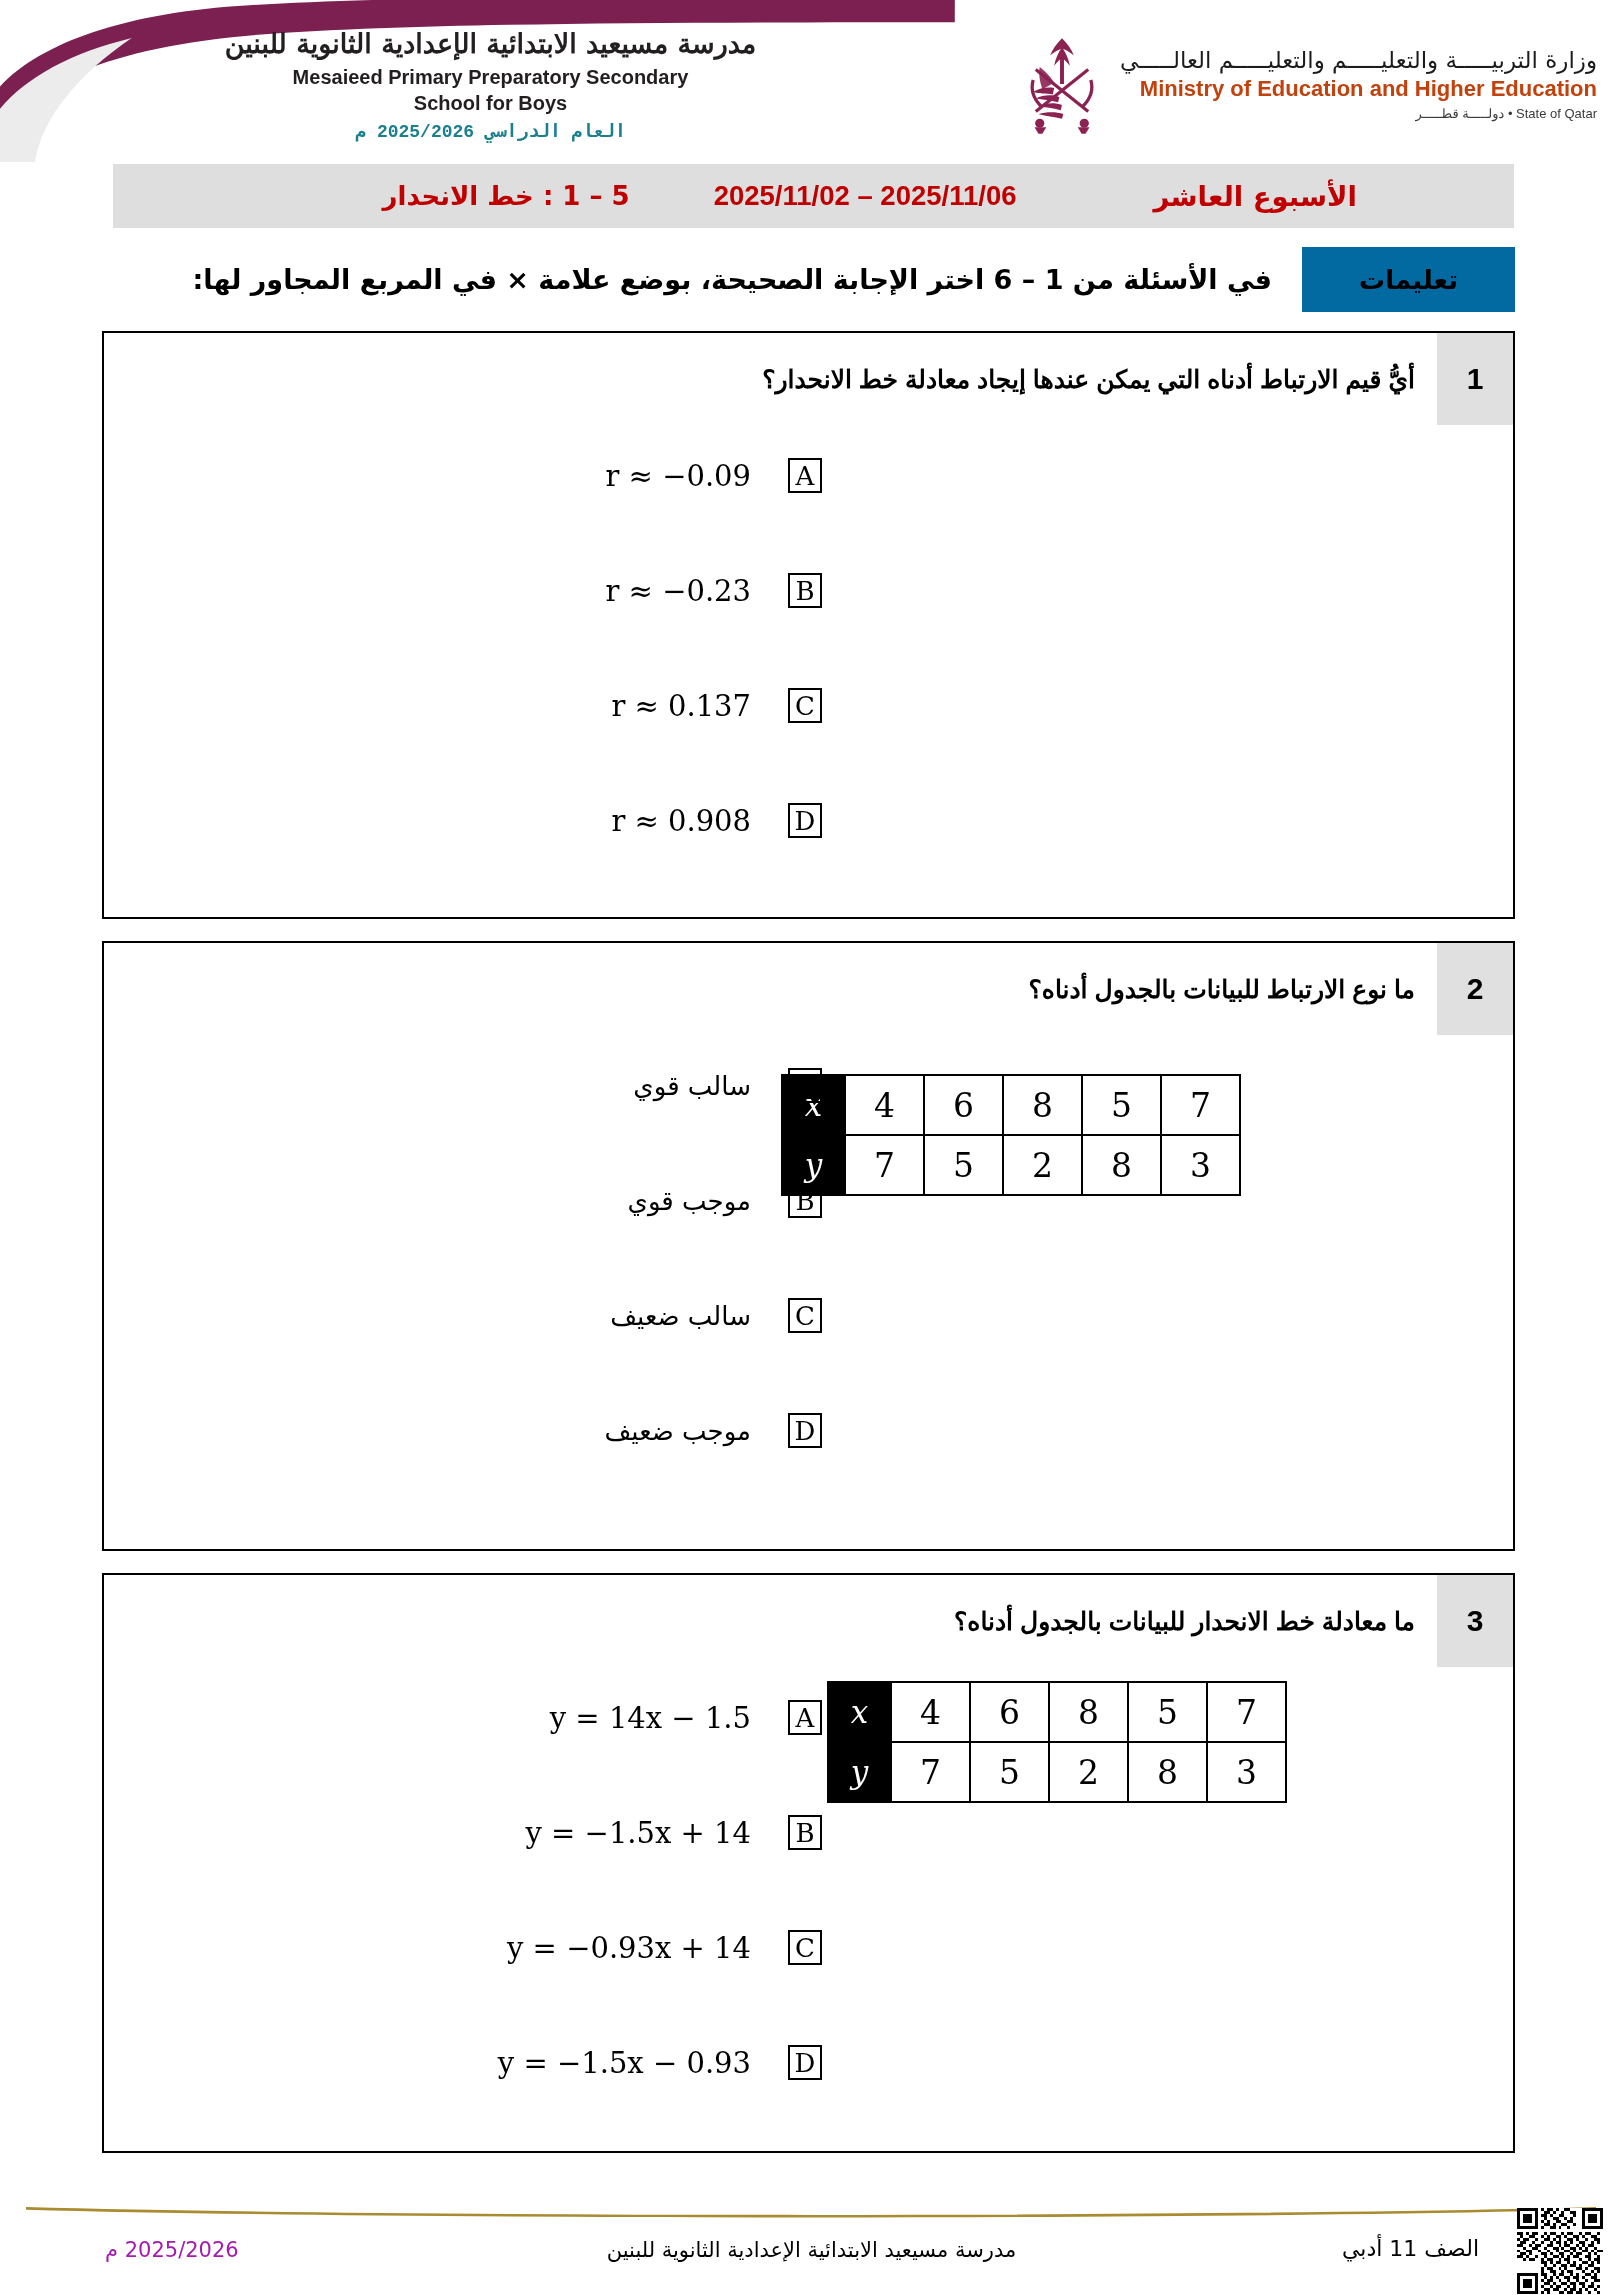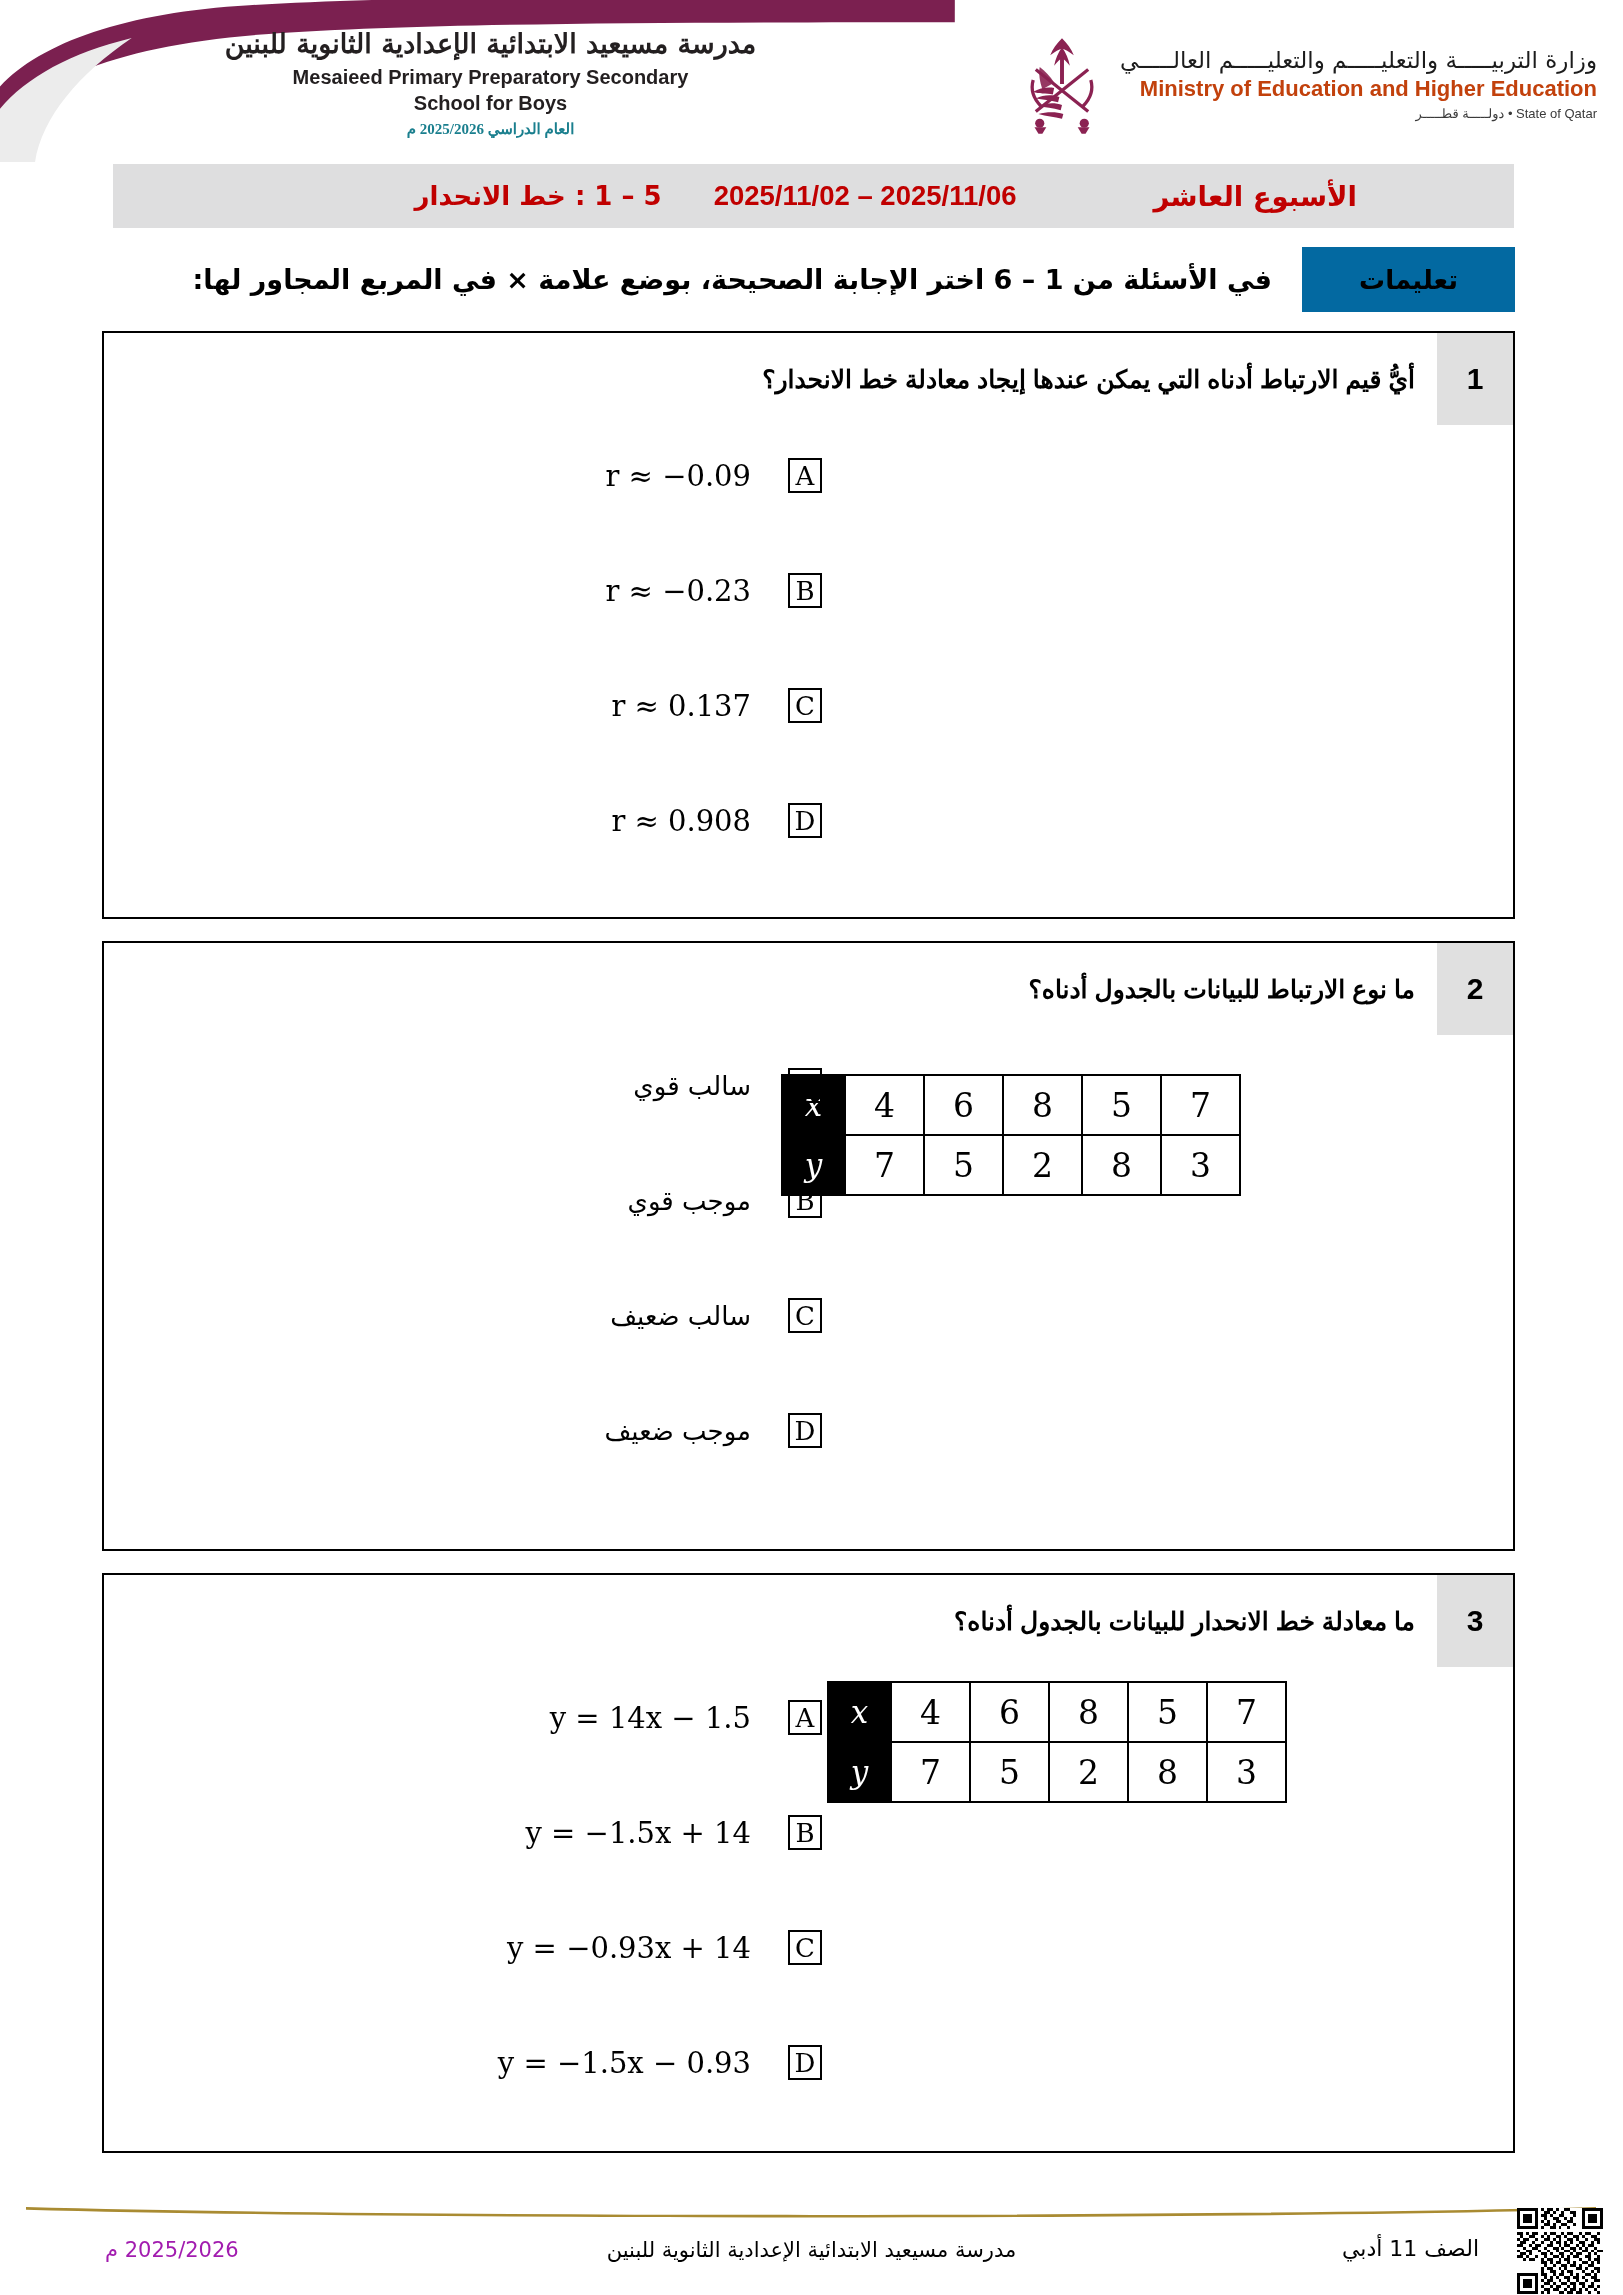--- a/index.html
+++ b/index.html
@@ -36,22 +36,22 @@
     margin-bottom:5.2px;
   }
   .school-en{
     font-family:"Liberation Sans",sans-serif;
     font-size:20px;font-weight:700;color:#231f20;
     line-height:1.30;
     direction:ltr;
   }
   .school-year{
     margin-top:3.9px;
-    font-family:Liberation Serif, serif;
-    font-size:15px;font-weight:700;color:#1a7f8e;
+    font-family:Liberation Mono, monospace;
+    font-size:18px;font-weight:700;color:#1a7f8e;
     direction:rtl;
   }
 
   .ministry-block{
     position:absolute;
     right:26px;top:29px;
     display:flex;align-items:center;gap:11.8px;
     z-index:3;
   }
   .ministry-text{text-align:right;}
@@ -86,21 +86,21 @@
     font-size:27.5px;font-weight:700;color:#c00000;
     white-space:nowrap;
   }
   .week-dates{
     flex:0 0 auto;margin-right:137px;
     font-family:"Liberation Sans",sans-serif;
     font-size:27.5px;font-weight:700;color:#c00000;
     direction:ltr;white-space:nowrap;
   }
   .week-lesson{
-    flex:0 0 auto;margin-right:52px;
+    flex:0 0 auto;margin-right:84px;
     font-family:"DejaVu Sans","Liberation Sans",sans-serif;
     font-size:26px;font-weight:700;color:#c00000;
     white-space:nowrap;
   }
 
   
   .instr-row{
     position:absolute;left:102px;top:247px;
     width:1413px;height:65px;
     display:flex;direction:rtl;align-items:stretch;

